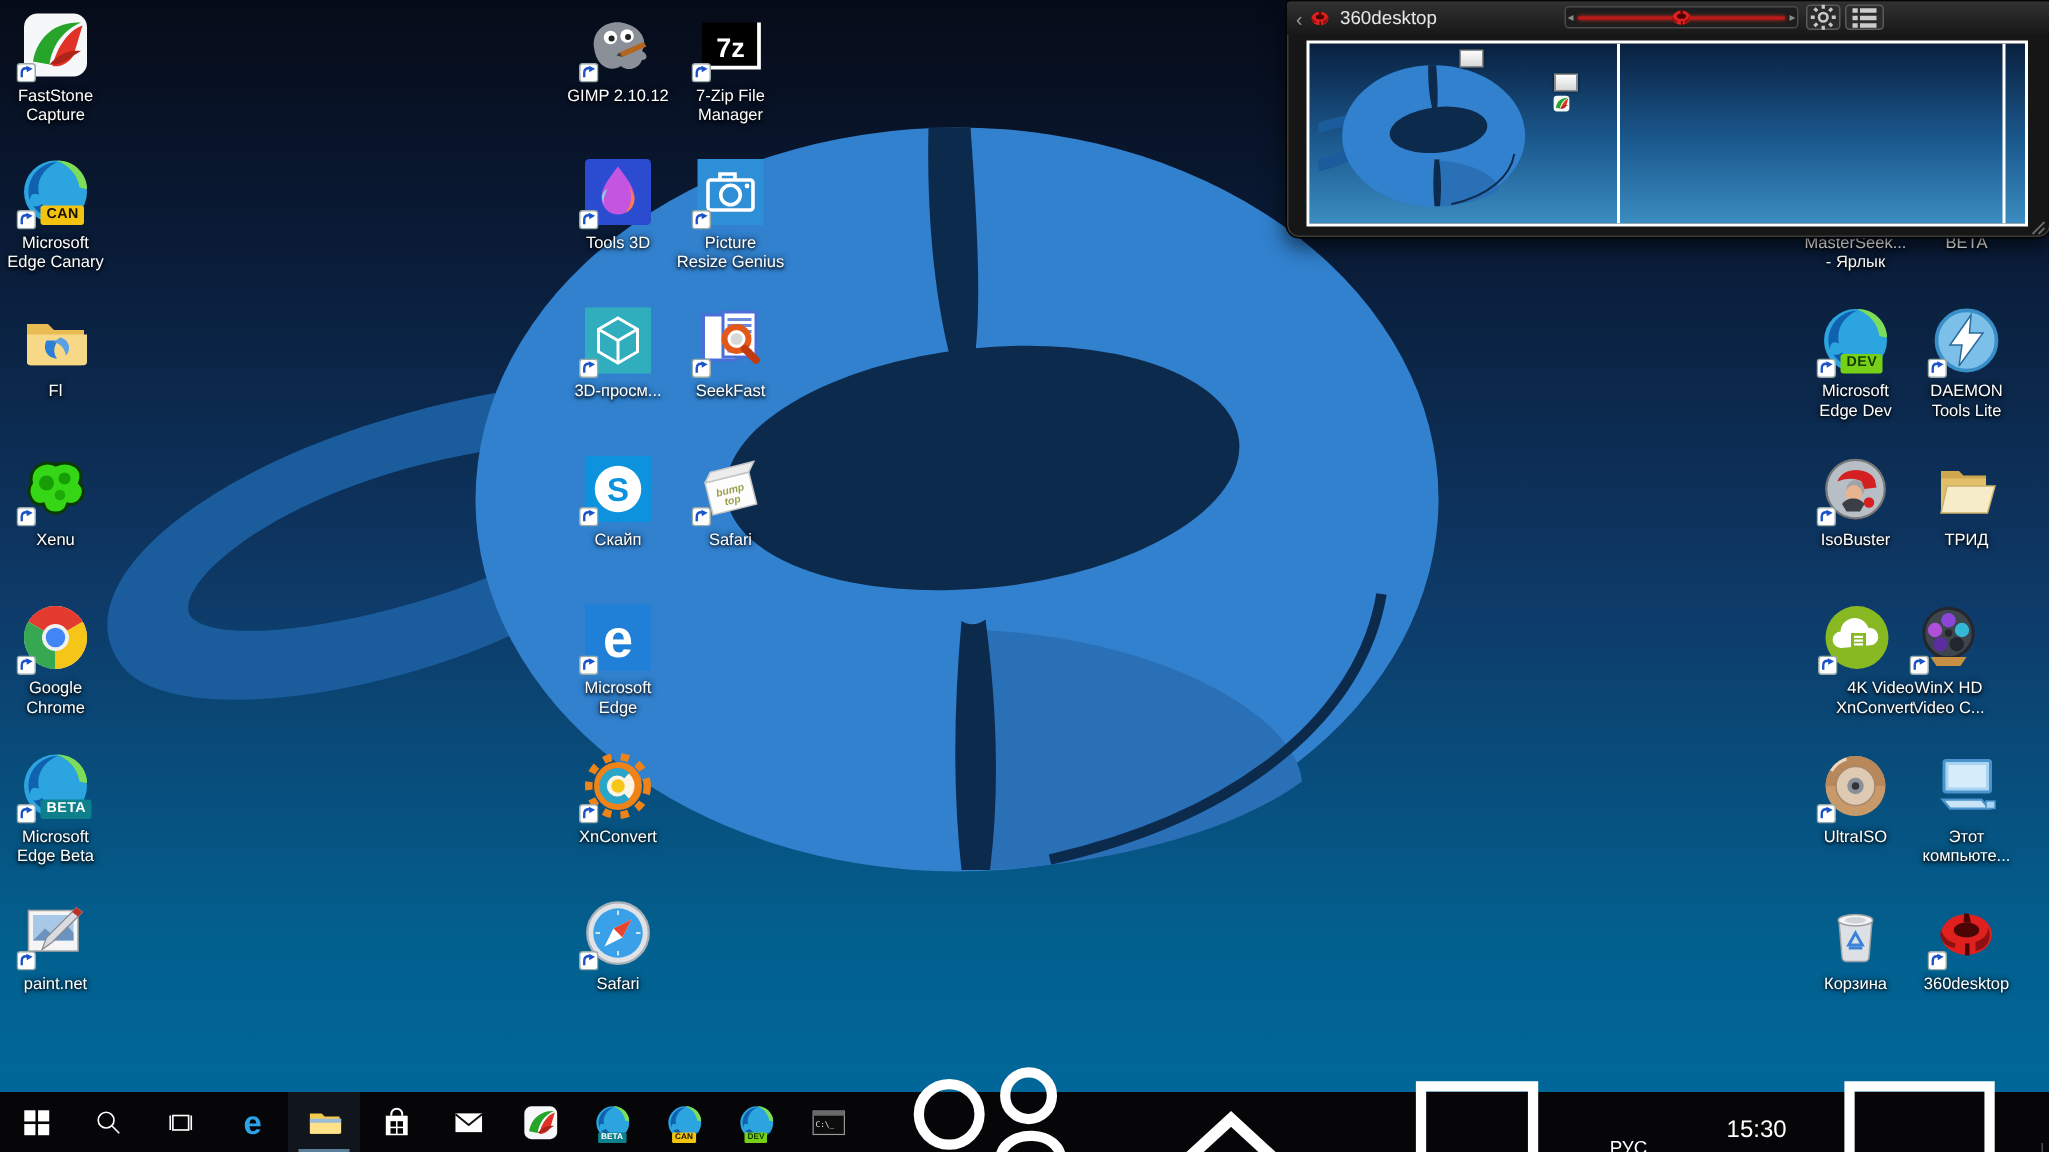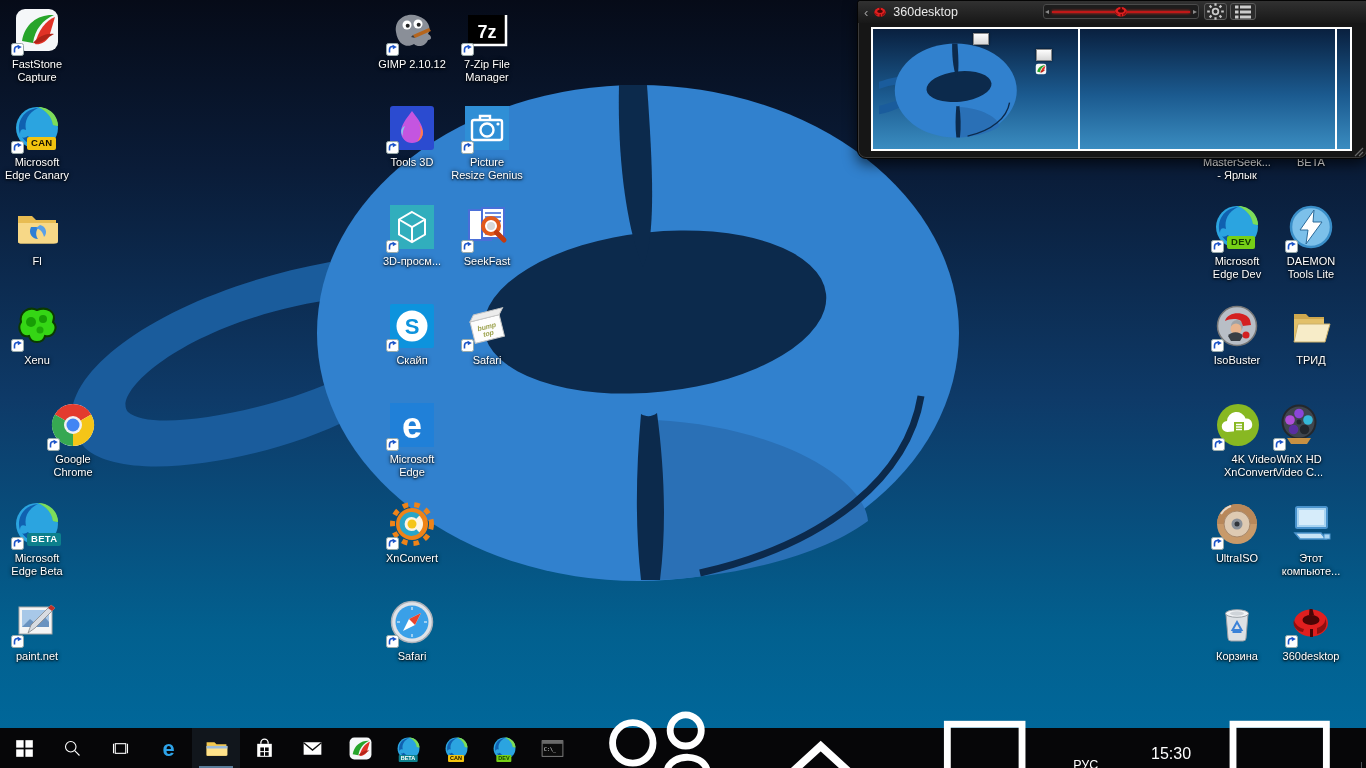--- a/index.html
+++ b/index.html
@@ -151,21 +151,21 @@
           <span class="sc-arrow"><svg viewBox="0 0 13 13" xmlns="http://www.w3.org/2000/svg">
               <rect x="0.5" y="0.5" width="12" height="12" rx="2" fill="#fff" stroke="#9aa"></rect>
   <path d="M3.5 9.5 V6.5 C3.5 4.6 4.6 3.5 6.5 3.5 H8" fill="none" stroke="#1c54c8" stroke-width="1.6"></path>
   <path d="M6.5 1.8 L10.8 3.9 L6.9 6.2 Z" fill="#1c54c8"></path>
             </svg></span>
         </div>
         <div class="dlabel">
           <div>Xenu</div>
         </div>
       </div>
-      <div class="dicon" style="left: -1px; top: 401px; padding-left: 36px;">
+      <div class="dicon" style="left: -1px; top: 401px;">
         <div class="ic">
           <svg viewBox="0 0 48 48" xmlns="http://www.w3.org/2000/svg">
             <circle cx="24" cy="24" r="21" fill="#fff"></circle>
     <path d="M24 24 L5.8 13.5 A21 21 0 0 1 42.2 13.5 Z" fill="#e33b2e"></path>
     <path d="M24 24 L5.8 13.5 A21 21 0 0 0 24 45 Z" fill="#36a852"></path>
     <path d="M24 24 L24 45 A21 21 0 0 0 42.2 13.5 Z" fill="#f5c518"></path>
     <circle cx="24" cy="24" r="9" fill="#f1f1f1"></circle>
             <circle cx="24" cy="24" r="6.5" fill="#4285f4"></circle>
           </svg>
           <span class="sc-arrow"><svg viewBox="0 0 13 13" xmlns="http://www.w3.org/2000/svg">

